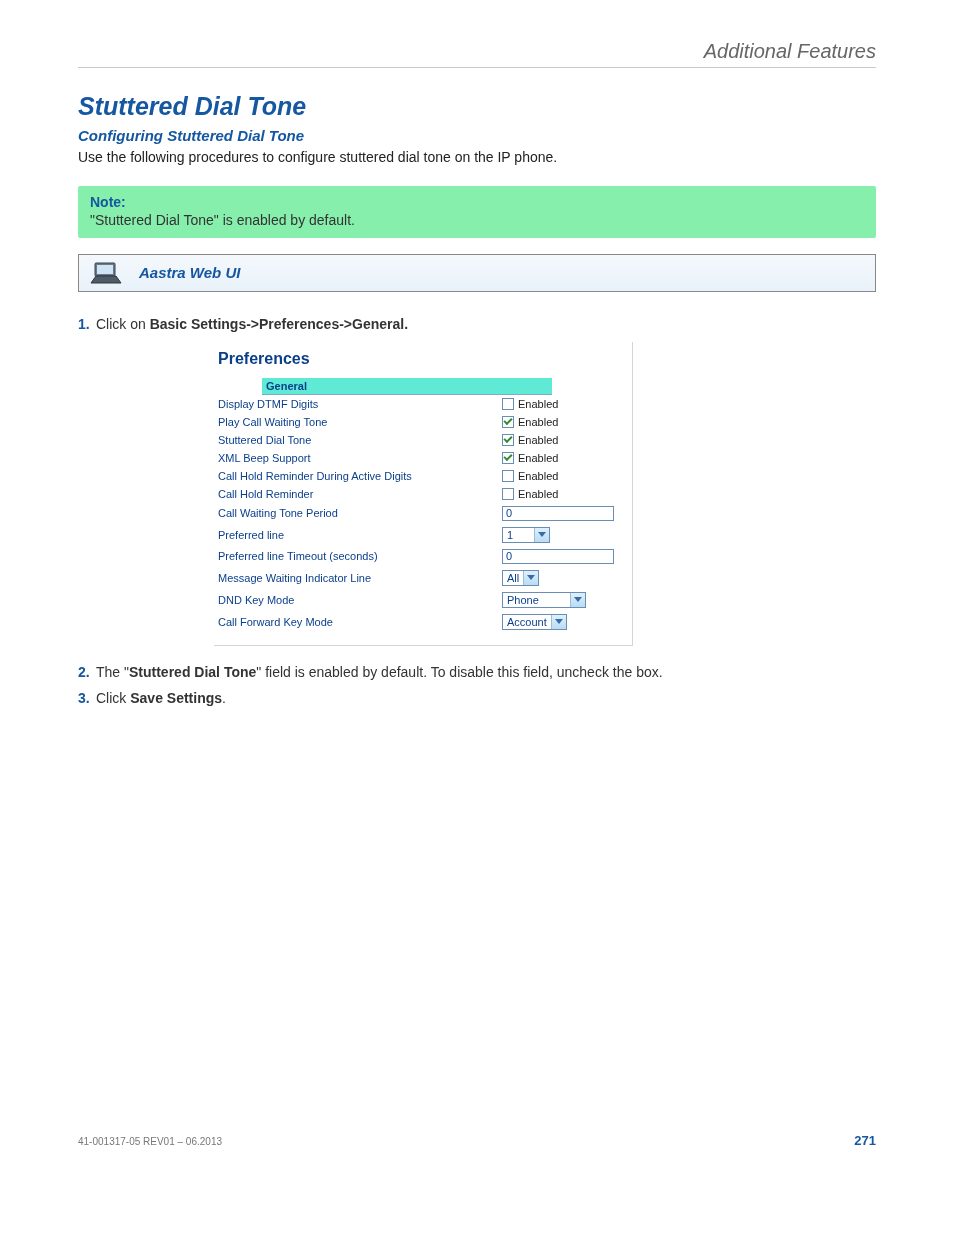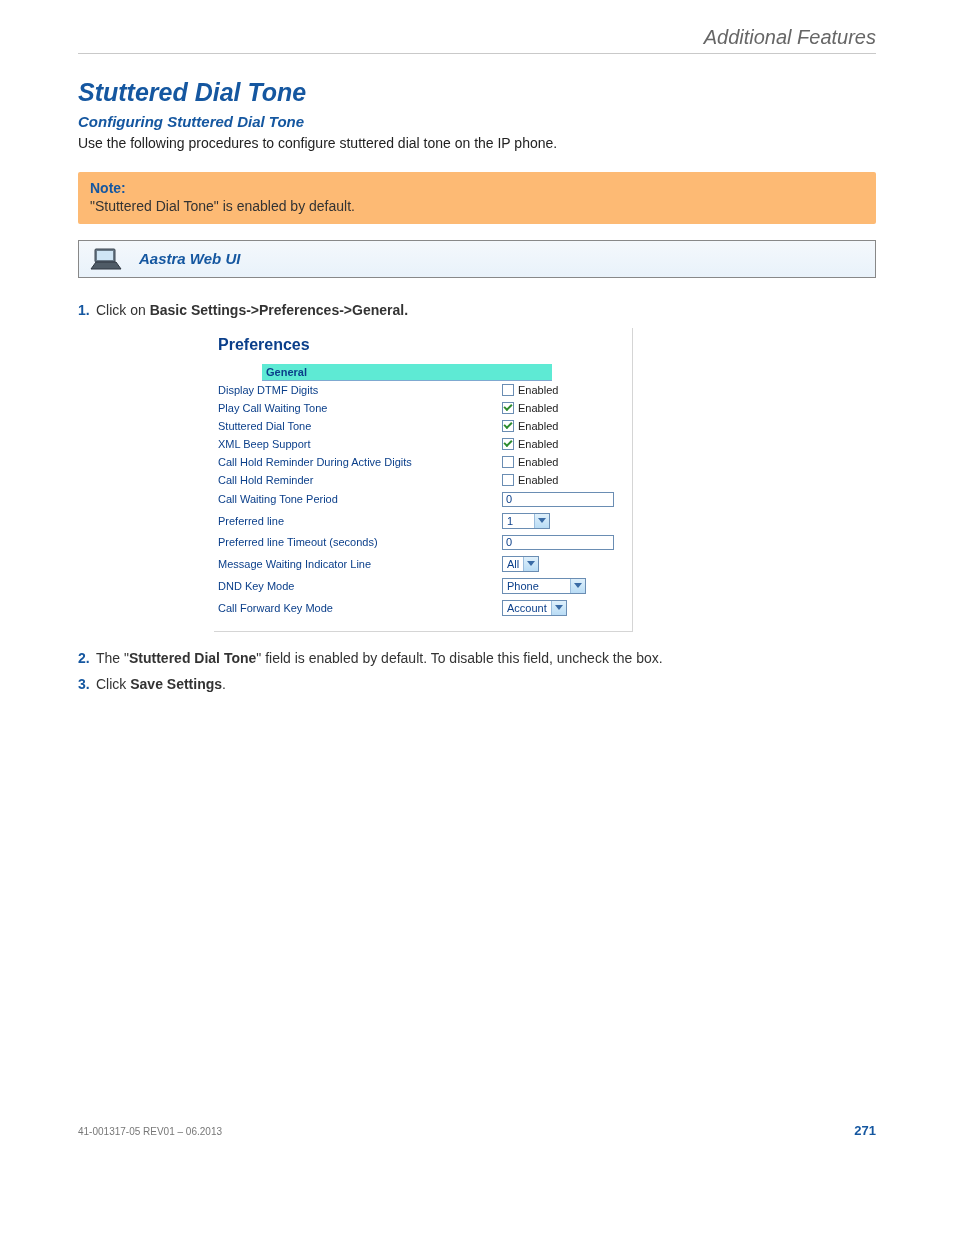--- a/index.html
+++ b/index.html
@@ -6,21 +6,21 @@
     margin: 0;
     padding: 0;
     background: #ffffff;
     font-family: "Segoe UI", "Helvetica Neue", Arial, sans-serif;
     color: #333;
   }
   .page {
     width: 954px;
     height: 1218px;
     box-sizing: border-box;
-    padding: 26px 78px 0 78px;
+    padding: 40px 78px 0 78px;
     position: relative;
     border-radius: 22px;
   }
   .header-right {
     text-align: right;
     font-style: italic;
     color: #666;
     font-size: 20px;
     margin-bottom: 4px;
   }
@@ -43,21 +43,21 @@
     color: #222;
   }
   h2.subtitle {
     color: #1557a0;
     font-style: italic;
     font-weight: 700;
     font-size: 15px;
     margin: 0 0 4px 0;
   }
   .note-box {
-    background: #fdba74;
+    background: #86efac;
     border-radius: 2px;
     padding: 8px 12px 10px 12px;
     margin: 10px 0 16px 0;
   }
   .note-label {
     color: #1557a0;
     font-weight: 700;
     font-size: 14px;
   }
   .note-text {
@@ -197,21 +197,21 @@
     background: linear-gradient(#dff0fb, #b9dcf5);
     border-left: 1px solid #9bbddd;
     display: inline-flex;
     align-items: center;
     justify-content: center;
   }
   .sel-btn svg { display: block; }
 
   .footer {
     position: absolute;
-    bottom: 80px;
+    bottom: 70px;
     left: 78px;
     right: 78px;
     display: flex;
     justify-content: space-between;
     align-items: baseline;
     font-size: 10px;
     color: #777;
   }
   .footer .pnum {
     color: #1557a0;

